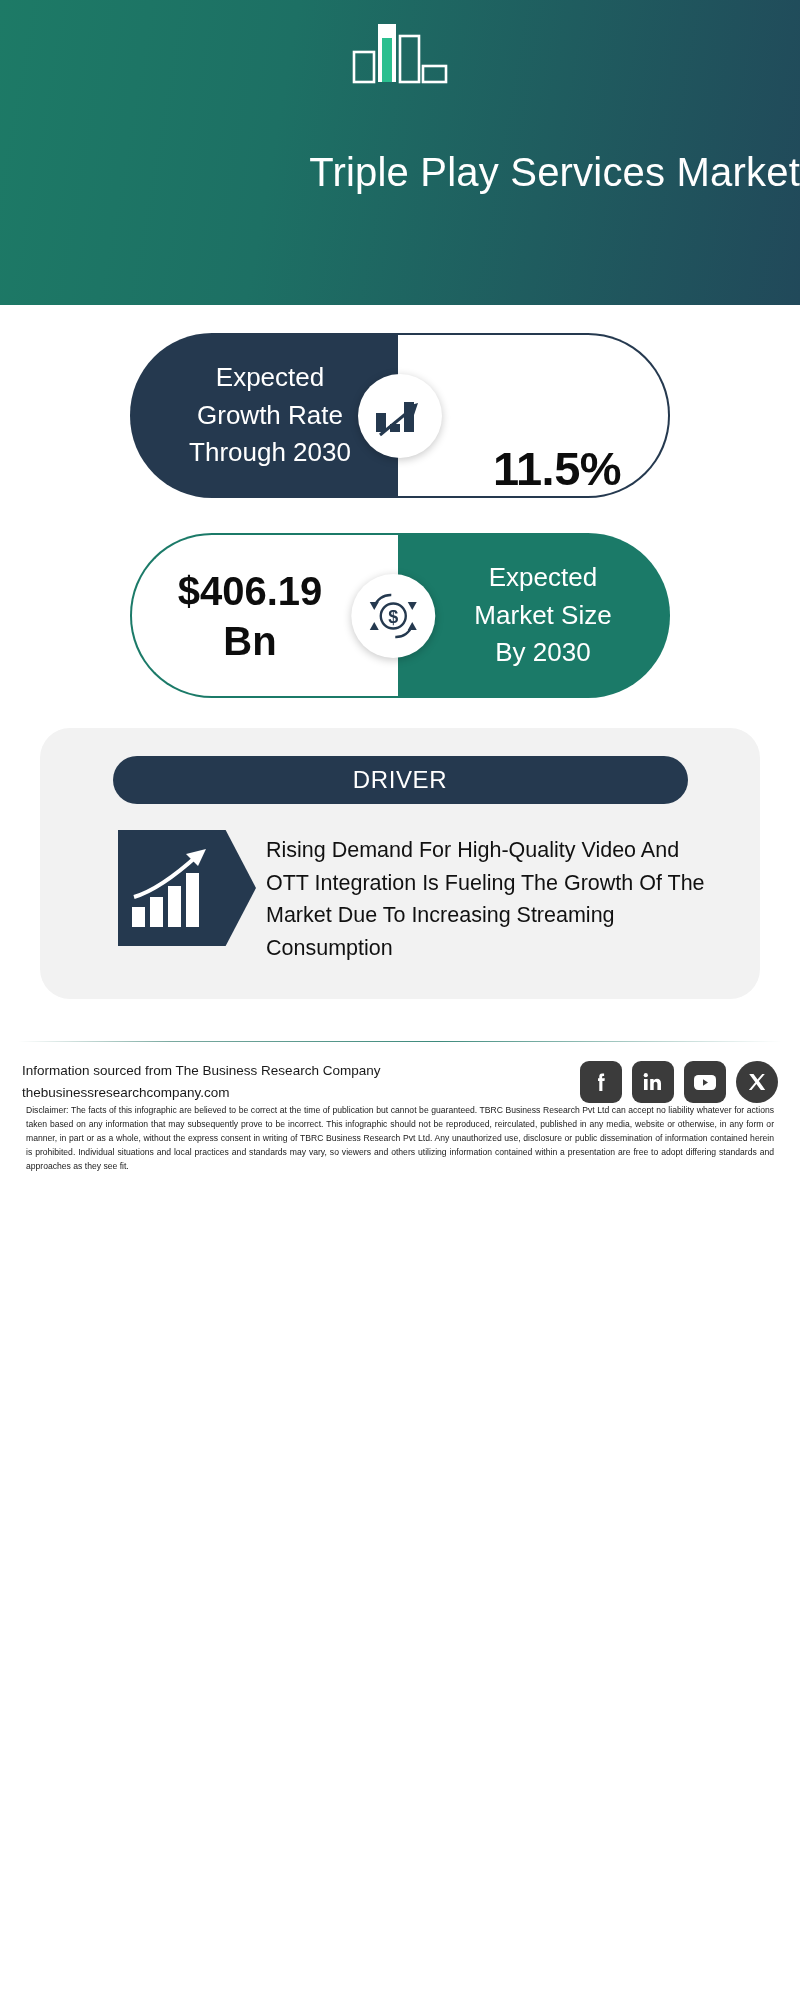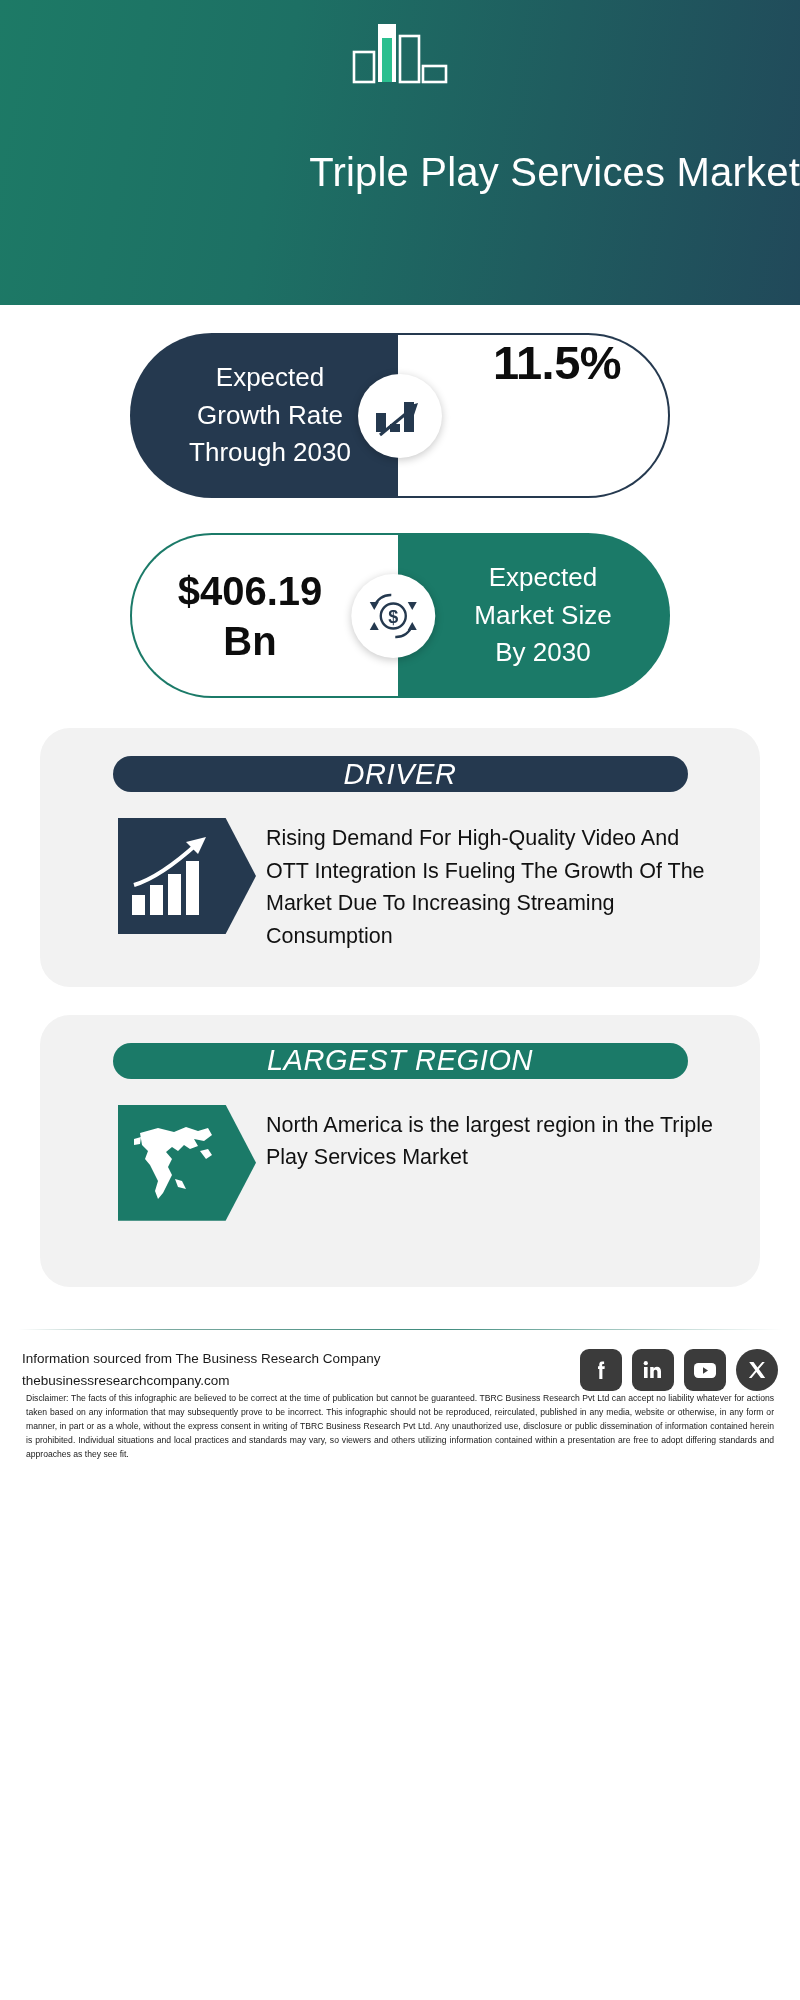--- a/index.html
+++ b/index.html
@@ -85,21 +85,21 @@
   }
   
   .pill-right-outline {
     position: absolute;
     right: 0; top: 0;
     width: 272px; height: 165px;
     background: #ffffff;
     border: 2.5px solid #25394f;
     border-left: none;
     border-radius: 0 82px 82px 0;
-    display: flex; align-items: flex-start; justify-content: center;
+    display: flex; align-items: flex-end; justify-content: center;
   }
   .pill-right-outline .big {
     color: #0d0d0d;
     font-size: 47px;
     font-weight: bold;
     letter-spacing: -0.5px;
     padding-left: 48px;
   }
 
   
@@ -156,27 +156,26 @@
     width: 720px;
     background: #f2f2f2;
     border-radius: 30px;
     padding: 28px 0 34px 0;
   }
   .section-card.driver { margin-top: 30px; }
   .section-card.region { margin-top: 28px; min-height: 272px; }
 
   .section-badge {
     margin: 0 auto;
-    width: 575px; height: 36px;
+    width: 575px; height: 48px;
     border-radius: 26px;
     display: flex; align-items: center; justify-content: center;
     color: #ffffff;
-    font-size: 29px;
+    font-size: 24px;
     letter-spacing: 0.6px;
-    font-style: italic;
   }
   .section-badge.navy { background: #25394f; }
   .section-badge.teal { background: #1b7a68; }
 
   .section-body {
     display: flex;
     align-items: flex-start;
     padding: 26px 40px 0 78px;
     gap: 10px;
   }
@@ -323,40 +322,20 @@
             <rect x="58" y="28" width="13" height="54" fill="#ffffff"></rect>
             <path d="M6 52 C26 46 48 30 70 10" stroke="#ffffff" stroke-width="4" fill="none"></path>
             <path d="M78 4 L58 9 L70 21 Z" fill="#ffffff"></path>
           </svg>
         </div>
       </div>
       <div class="section-text">Rising Demand For High-Quality Video And OTT Integration Is Fueling The Growth Of The Market Due To Increasing Streaming Consumption</div>
     </div>
   </div>
 
-  <div class="section-card region">
-    <div class="section-badge teal">
-      <span>LARGEST REGION</span>
-    </div>
-    <div class="section-body">
-      <div class="icon-flag teal">
-        <div class="shape">
-          <svg width="96" height="88" viewBox="0 0 96 88">
-            <path fill="#ffffff" d="M12 14 L30 9 L46 13 L58 8 L70 12 L80 9 L84 16 L76 22 L66 20
-              L70 27 L62 30 L56 26 L50 32 L44 28 L38 33 L44 40 L40 48 L44 56 L40 64 L35 74
-              L30 80 L27 72 L30 62 L26 54 L22 46 L17 40 L20 32 L14 26 Z"></path>
-            <path fill="#ffffff" d="M72 32 L80 30 L84 36 L78 40 Z"></path>
-            <path fill="#ffffff" d="M47 60 L54 62 L58 70 L50 68 Z"></path>
-            <path fill="#ffffff" d="M6 20 L13 18 L12 25 L6 26 Z"></path>
-          </svg>
-        </div>
-      </div>
-      <div class="section-text">North America is the largest region in the Triple Play Services Market</div>
-    </div>
-  </div>
 
   <div class="footer">
     <div class="footer-rule"></div>
     <div class="footer-main">
       <div class="footer-src">
         <div>Information sourced from The Business Research Company</div>
         <div>thebusinessresearchcompany.com</div>
       </div>
       <div class="socials">
         <div class="soc">

